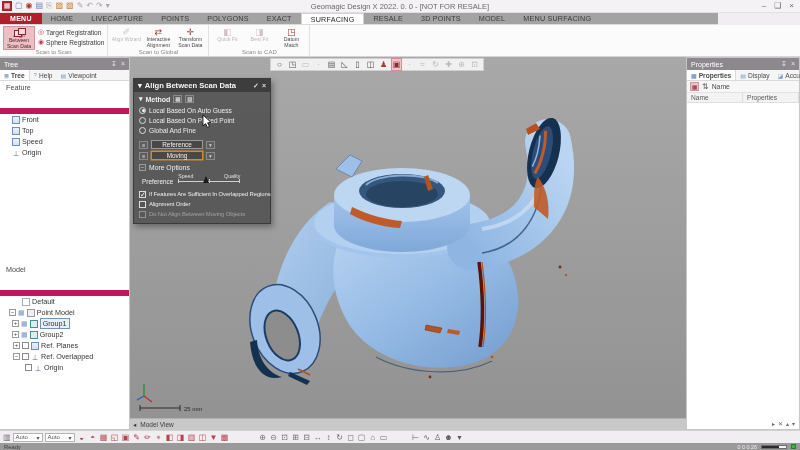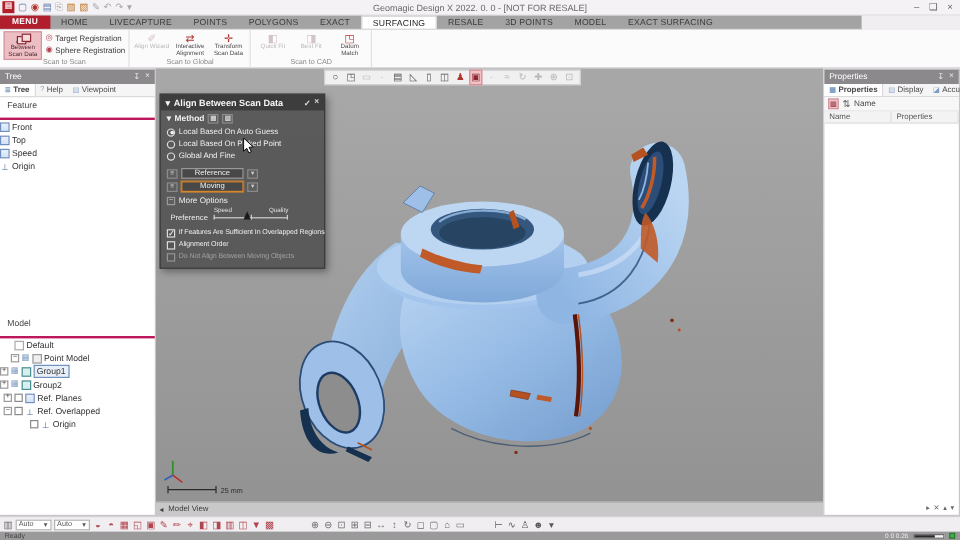--- a/index.html
+++ b/index.html
@@ -47,37 +47,37 @@
   .panel{position:absolute;background:#fff;border:1px solid #c9c6c9}
   .phead{height:12px;background:#8c898d;color:#fff;font-size:7px;display:flex;align-items:center;padding:0 4px}
   .phead .pbtns{margin-left:auto;display:flex;gap:4px;font-size:7px;color:#e8e6e8}
   .ptabs{height:11px;display:flex;border-bottom:1px solid #dcd9dc;background:#f6f5f6}
   .ptab{display:flex;align-items:center;gap:2px;padding:0 4px;font-size:6.6px;color:#4a484a;white-space:nowrap}
   .ptab.active{background:#fff;border-right:1px solid #dcd9dc;font-weight:bold}
   .ptab .tico{font-size:6px;color:#7d9cc3}
 
   
   #treepanel{left:0;top:57px;width:130px;height:373px;border-left:none}
-  .sechead{font-size:7.2px;color:#4a484a;padding:2px 0 6px 6px;border-bottom:2px solid #be185d}
-  .frow,.mrow{display:flex;align-items:center;height:11px;gap:2px;padding-left:0}
+  .sechead{font-size:7.2px;color:#4a484a;padding:2px 0 16px 6px;border-bottom:6px solid #be185d}
+  .frow,.mrow{display:flex;align-items:center;height:11px;gap:2px;padding-left:12px}
   .mlabel,.flabel{font-size:7.2px;color:#333;white-space:nowrap}
   .ticon{display:none;width:8px;height:8px;position:relative;text-align:center}
   .ticon.plane{display:inline-block;border:1px solid #6f8fc0;background:linear-gradient(#eaf1fb,#d3e2f6)}
   .ticon.axis{display:inline-block}
   .ticon.axis::before{content:"⊥";font-size:7px;color:#4a6f9e;line-height:8px}
   .ticon.cloud{display:inline-block;border:1px solid #9a9a9a;background:#efefef}
   .ticon.box{display:inline-block;border:1px solid #4a8f8f;background:#d8efef}
   .ticon.doc{display:inline-block;border:1px solid #aaa;background:#fff}
   .exp{flex:none;width:7px;height:7px;border:1px solid #9a9a9a;background:#fff;font-size:6px;line-height:5px;text-align:center;color:#444}
   .exp:empty{visibility:hidden}
   .eye{font-size:7px;color:#7d9cc3;line-height:8px}
   .eye:empty{display:none}
   .chk{display:none;flex:none;width:7px;height:7px;border:1px solid #8a8a8a;background:#fff}
   .chk.show{display:inline-block}
-  .mrow.d0{padding-left:3px}.mrow.d1{padding-left:9px}.mrow.d2{}.mrow.d3{padding-left:16px}
+  .mrow.d0{padding-left:13px}.mrow.d1{padding-left:9px}.mrow.d2{}.mrow.d3{padding-left:16px}
   .mrow.sel .mlabel{border:1px solid #6f93bd;background:#e9eff8;padding:0 2px}
   .modelsec{position:absolute;top:205px;left:0;right:0}
 
   
   #viewport{position:absolute;left:130px;top:57px;width:556px;height:373px;background:linear-gradient(#a8a8a8,#929292);overflow:hidden}
   .vtb{position:absolute;left:140px;top:1px;height:13px;background:#f1f0f1;border:1px solid #d2cfd2;display:flex;align-items:center;gap:2px;padding:0 3px}
   .vico{width:11px;font-size:8px;line-height:11px;text-align:center;color:#4f4d4f}
   .vico.red{color:#b0342c}
   .vico.dis{color:#b9b7b9}
   .vico.pink{background:#f0c3c9;border:1px solid #d98a92;color:#8a2730}
@@ -180,21 +180,21 @@
 
   <div class="mtab">HOME</div>
       <div class="mtab">LIVECAPTURE</div>
       <div class="mtab">POINTS</div>
       <div class="mtab">POLYGONS</div>
       <div class="mtab">EXACT</div>
       <div class="mtab active">SURFACING</div>
       <div class="mtab">RESALE</div>
       <div class="mtab">3D POINTS</div>
       <div class="mtab">MODEL</div>
-      <div class="mtab">EXACT SURFACING</div>
+      <div class="mtab">MENU SURFACING</div>
     </div>
 </div>
 
 <div class="ribbon">
   <div class="rgroup">
     <div class="bigbtn">
       <span class="bigicon"></span>
       <span class="biglabel">Align Between Scan Data</span>
     </div>
     <div class="smallcol">

